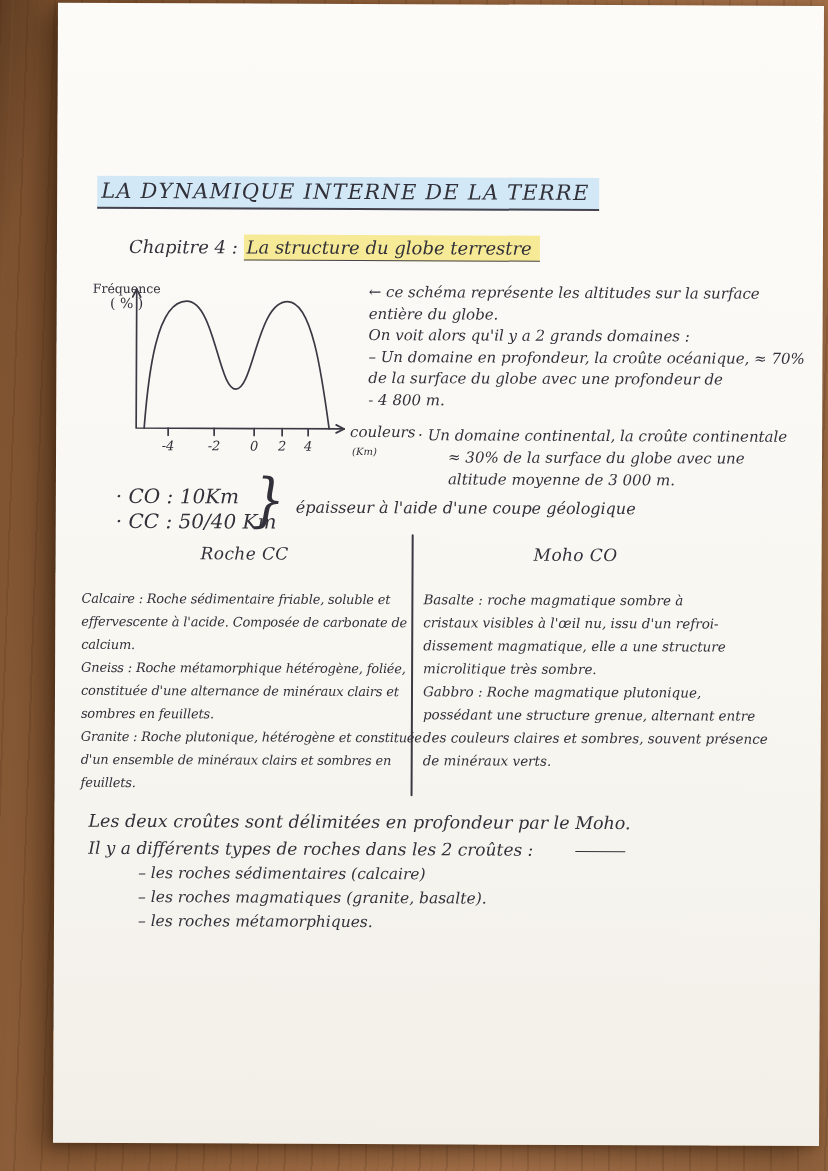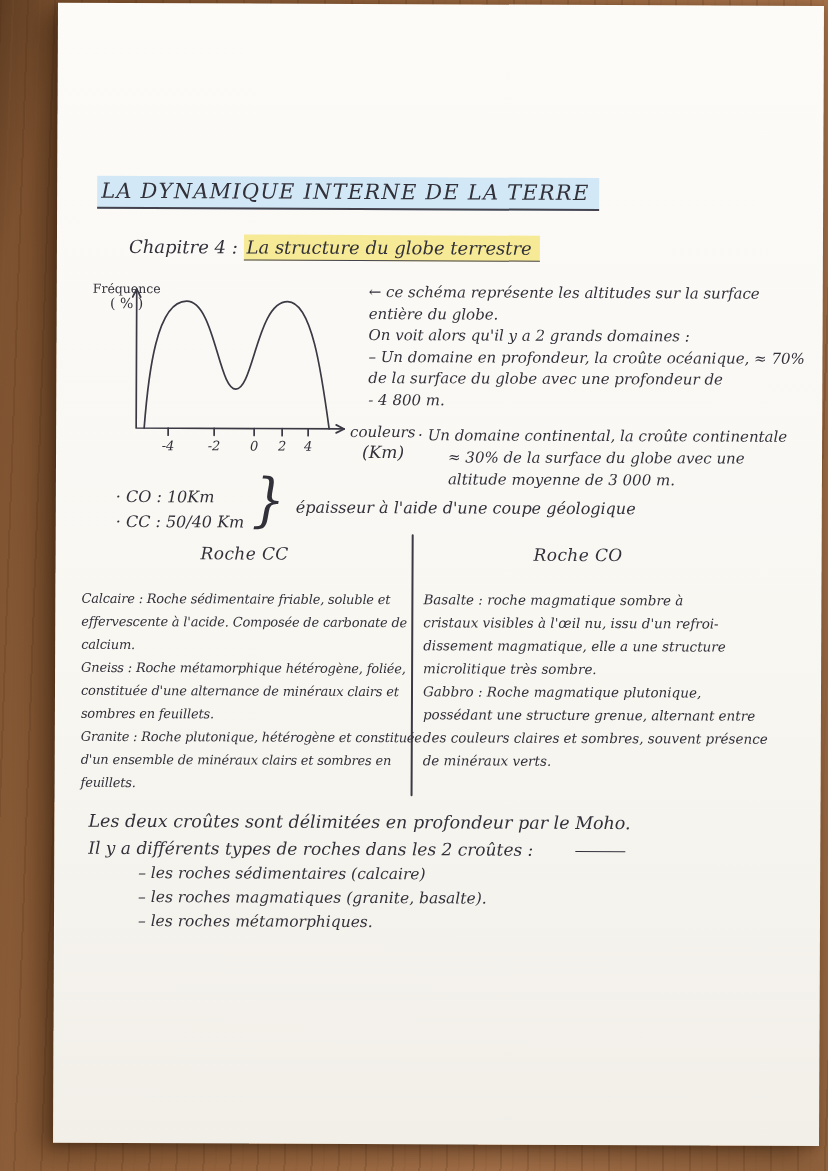--- a/index.html
+++ b/index.html
@@ -29,25 +29,25 @@
     border-bottom:2px solid #43424d;
   }
   .chapter{position:absolute;left:72px;top:233px;font-size:18px;}
   .chap-hl{background:#f7ea96;padding:2px 8px 2px 3px;border-bottom:1.6px solid #43424d;}
   .ylab{position:absolute;left:36px;top:278px;font-size:12.5px;text-align:center;line-height:15px;}
   .yunit{font-size:14px;}
   .chart{position:absolute;left:30px;top:270px;}
   .chart path{stroke:#3a3944;stroke-width:1.7;fill:none;stroke-linecap:round;stroke-linejoin:round;}
   .chart text{font:italic 13px "DejaVu Serif", serif;fill:#32313a;}
   .xlab{position:absolute;left:294px;top:418px;font-size:15px;line-height:20px;}
-  .xlab .xunit{margin-left:12px;font-size:17px;}
+  .xlab .xunit{margin-left:2px;font-size:10px;}
   .notes{position:absolute;left:312px;top:278px;width:450px;font-size:15px;line-height:21.5px;white-space:nowrap;}
   .notes-side{position:absolute;left:362px;top:420px;width:420px;font-size:15px;line-height:22px;white-space:nowrap;}
   .notes-side .ind{margin-left:30px;}
-  .thick{position:absolute;left:60px;top:481px;font-size:16px;line-height:25px;}
+  .thick{position:absolute;left:60px;top:481px;font-size:20px;line-height:25px;}
   .brace{position:absolute;left:196px;top:466px;font-size:52px;font-weight:300;transform:scaleY(1.12);color:#32313a;}
   .brace-note{position:absolute;left:240px;top:494px;font-size:16px;white-space:nowrap;}
   .colhead{position:absolute;top:540px;font-size:17px;letter-spacing:.4px;}
   .colhead.l{left:145px;}
   .colhead.r{left:478px;}
   .divider{position:absolute;left:356px;top:530px;width:2px;height:262px;background:#3a3944;border-radius:1px;}
   .col{position:absolute;top:584px;line-height:23px;white-space:nowrap;}
   .leftcol{left:26px;width:328px;font-size:13px;letter-spacing:-.2px;}
   .rightcol{left:368px;width:410px;font-size:13.5px;}
   .footer{position:absolute;left:34px;top:808px;white-space:nowrap;}
@@ -108,21 +108,21 @@
   </div>
 
   <div class="thick hand">
     <div>· CO : 10Km</div>
     <div>· CC : 50/40 Km</div>
   </div>
   <div class="brace hand">}</div>
   <div class="brace-note hand">épaisseur à l'aide d'une coupe géologique</div>
 
   <div class="colhead l hand">Roche CC</div>
-  <div class="colhead r hand">Roche CO</div>
+  <div class="colhead r hand">Moho CO</div>
   <div class="divider"></div>
 
   <div class="col leftcol hand">
     <div>Calcaire : Roche sédimentaire friable, soluble et</div>
     <div>effervescente à l'acide. Composée de carbonate de</div>
     <div>calcium.</div>
     <div>Gneiss : Roche métamorphique hétérogène, foliée,</div>
     <div>constituée d'une alternance de minéraux clairs et</div>
     <div>sombres en feuillets.</div>
     <div>Granite : Roche plutonique, hétérogène et constituée</div>

